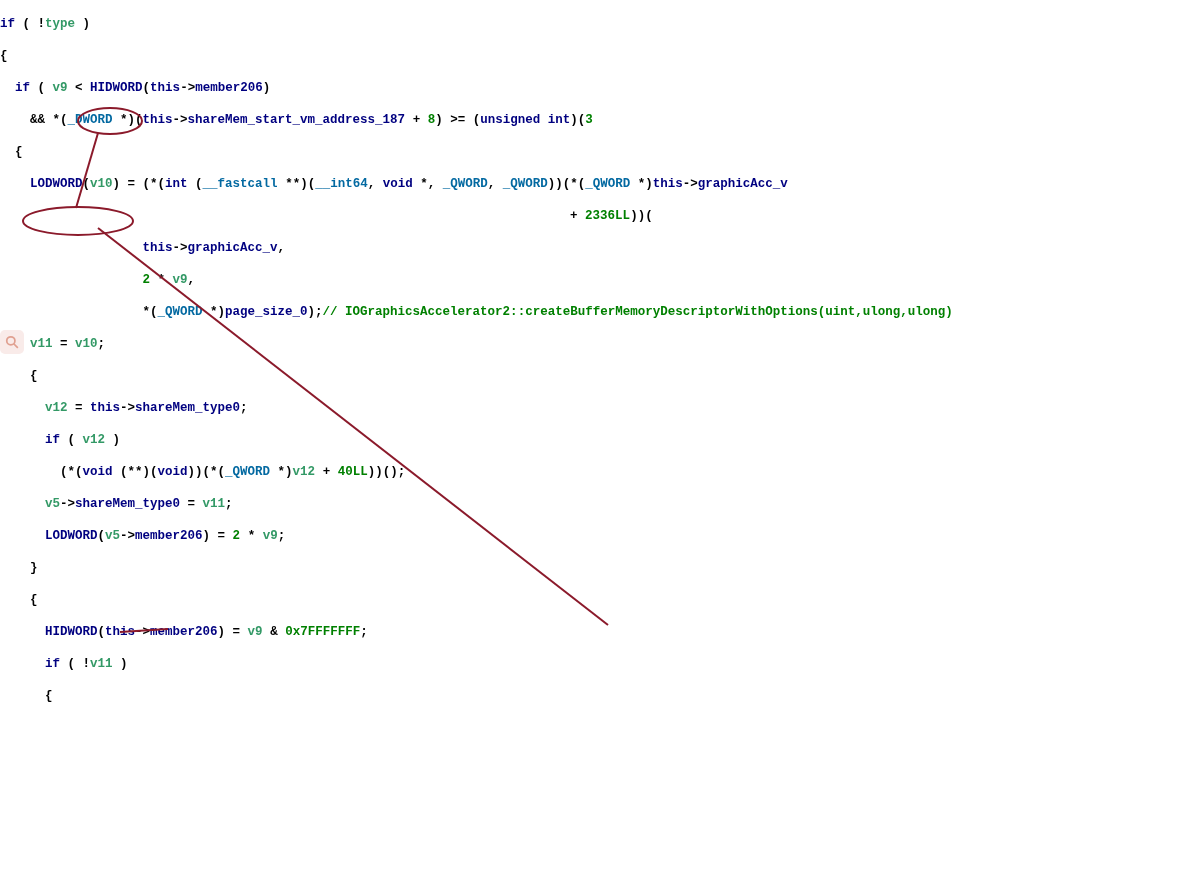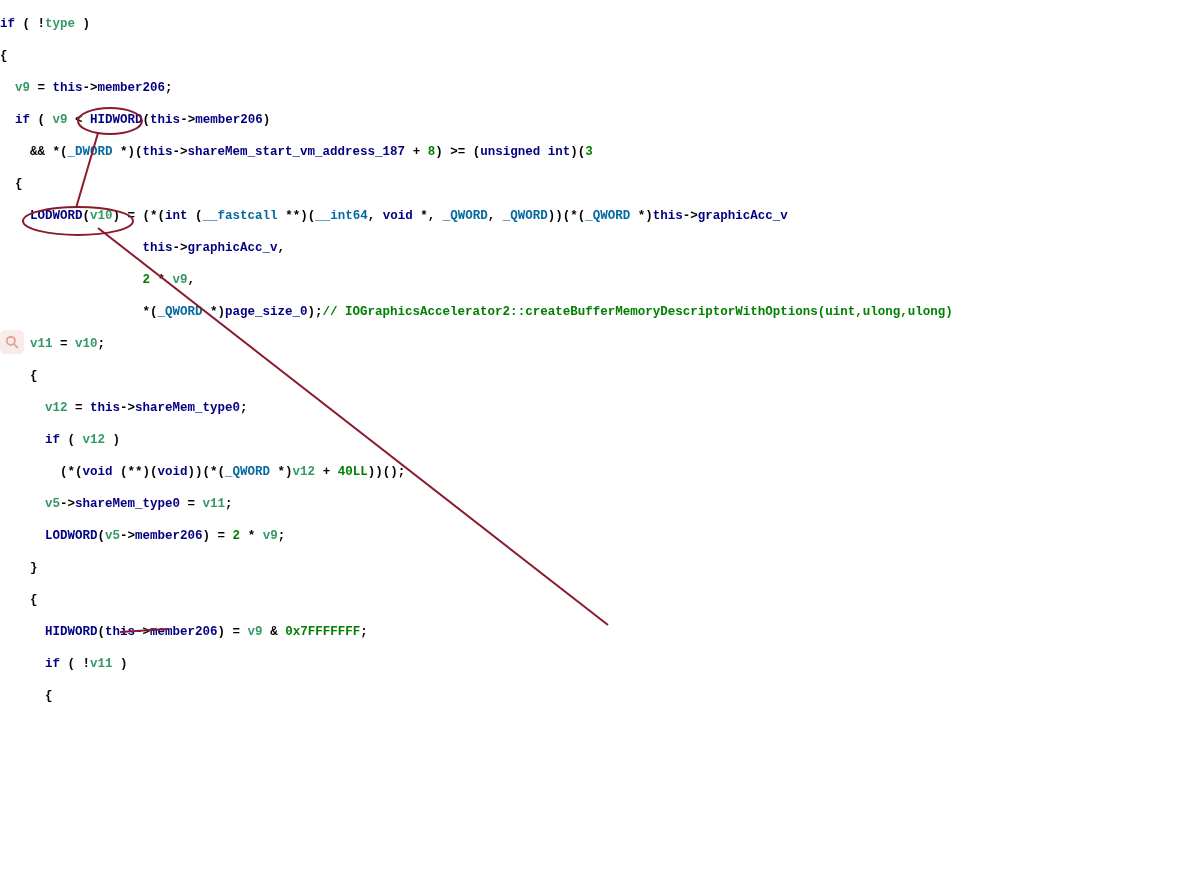--- a/index.html
+++ b/index.html
@@ -48,25 +48,25 @@
     top: 0;
     pointer-events: none;
   }
 </style>
 </head>
 <body>
 
 <div class="code-area">
 <div class="line"><span class="kw">if</span><span> ( !</span><span class="var">type</span><span> )</span></div>
 <div class="line"><span>{</span></div>
-<div class="line"><span>  </span><span class="var">v9</span><span> = </span><span class="kw">this</span><span>-&gt;</span><span class="id">member206</span><span>;</span></div>
 <div class="line"><span>  </span><span class="kw">if</span><span> ( </span><span class="var">v9</span><span> &lt; </span><span class="id">HIDWORD</span><span>(</span><span class="kw">this</span><span>-&gt;</span><span class="id">member206</span><span>)</span></div>
 <div class="line"><span>    &amp;&amp; *(</span><span class="dim">_DWORD</span><span> *)(</span><span class="kw">this</span><span>-&gt;</span><span class="id">shareMem_start_vm_address_187</span><span> + </span><span class="num">8</span><span>) &gt;= (</span><span class="kw">unsigned int</span><span>)(</span><span class="num">3</span></div>
 <div class="line"><span>  {</span></div>
 <div class="line"><span>    </span><span class="id">LODWORD</span><span>(</span><span class="var">v10</span><span>) = (*(</span><span class="kw">int</span><span> (</span><span class="dim">__fastcall</span><span> **)(</span><span class="dim">__int64</span><span>, </span><span class="kw">void</span><span> *, </span><span class="dim">_QWORD</span><span>, </span><span class="dim">_QWORD</span><span>))(*(</span><span class="dim">_QWORD</span><span> *)</span><span class="kw">this</span><span>-&gt;</span><span class="id">graphicAcc_v</span></div>
+<div class="line"><span>                                                                            + </span><span class="num">2336LL</span><span>))(</span></div>
 <div class="line"><span>                   </span><span class="kw">this</span><span>-&gt;</span><span class="id">graphicAcc_v</span><span>,</span></div>
 <div class="line"><span>                   </span><span class="num">2</span><span> * </span><span class="var">v9</span><span>,</span></div>
 <div class="line"><span>                   *(</span><span class="dim">_QWORD</span><span> *)</span><span class="id">page_size_0</span><span>);</span><span class="fn">// IOGraphicsAccelerator2::createBufferMemoryDescriptorWithOptions(uint,ulong,ulong)</span></div>
 <div class="line"><span>    </span><span class="var">v11</span><span> = </span><span class="var">v10</span><span>;</span></div>
 <div class="line"><span>    {</span></div>
 <div class="line"><span>      </span><span class="var">v12</span><span> = </span><span class="kw">this</span><span>-&gt;</span><span class="id">shareMem_type0</span><span>;</span></div>
 <div class="line"><span>      </span><span class="kw">if</span><span> ( </span><span class="var">v12</span><span> )</span></div>
 <div class="line"><span>        (*(</span><span class="kw">void</span><span> (**)(</span><span class="kw">void</span><span>))(*(</span><span class="dim">_QWORD</span><span> *)</span><span class="var">v12</span><span> + </span><span class="num">40LL</span><span>))();</span></div>
 <div class="line"><span>      </span><span class="var">v5</span><span>-&gt;</span><span class="id">shareMem_type0</span><span> = </span><span class="var">v11</span><span>;</span></div>
 <div class="line"><span>      </span><span class="id">LODWORD</span><span>(</span><span class="var">v5</span><span>-&gt;</span><span class="id">member206</span><span>) = </span><span class="num">2</span><span> * </span><span class="var">v9</span><span>;</span></div>

